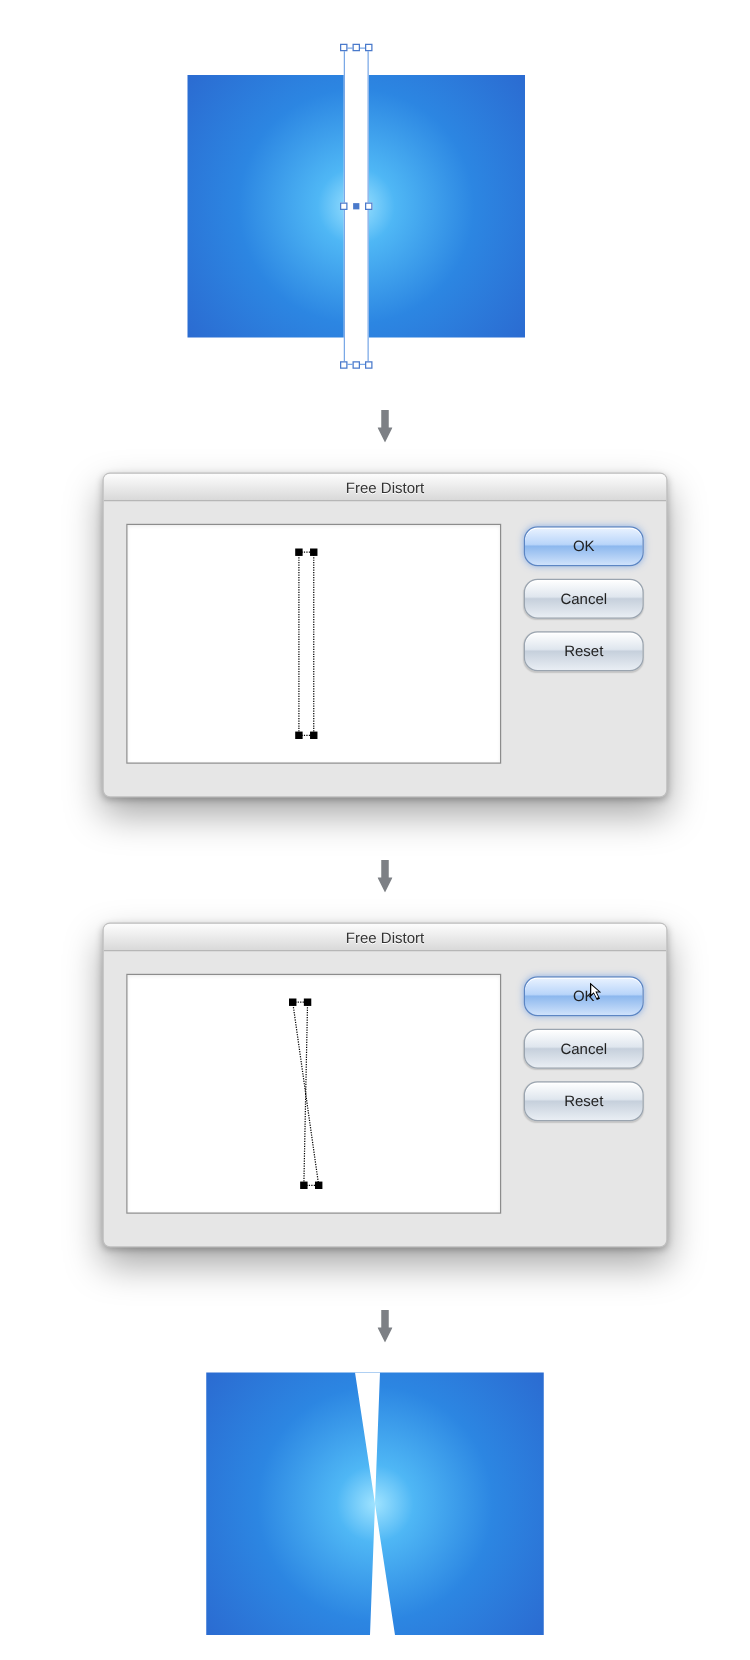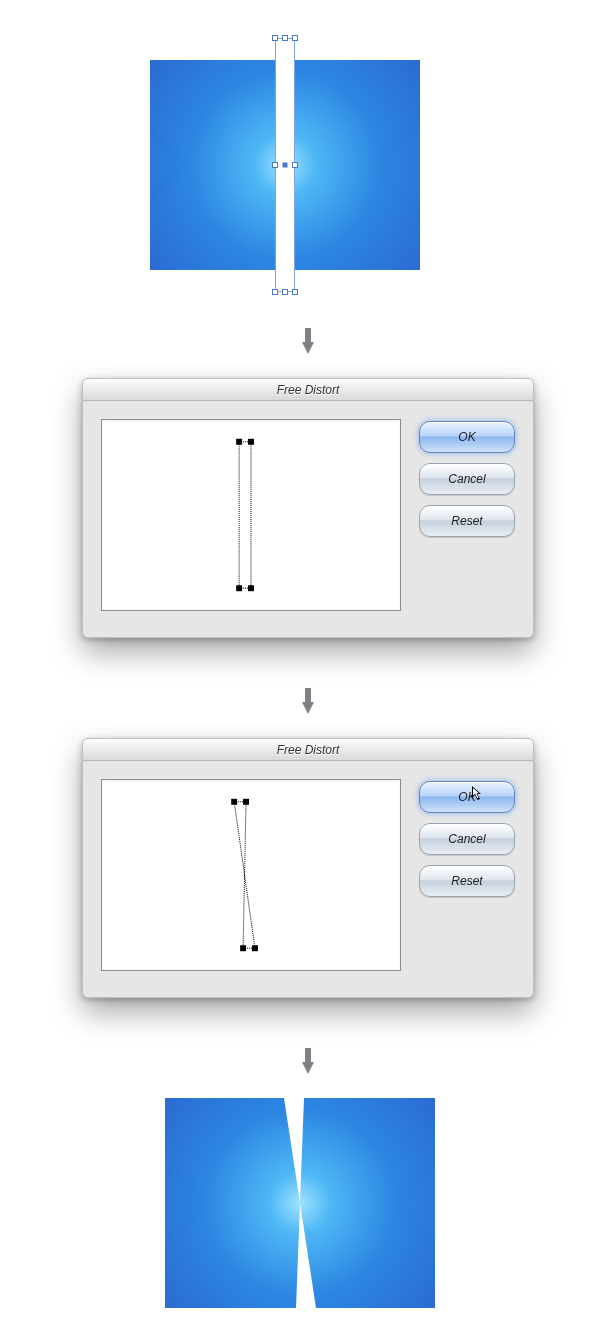--- a/index.html
+++ b/index.html
@@ -77,21 +77,20 @@
   
   .dialog {
     position:absolute;
     width: 452px;
     left: 82px;
     border-radius: 6px;
     background: #e6e6e6;
     box-shadow: 0 14px 30px rgba(0,0,0,.35), 0 2px 6px rgba(0,0,0,.25);
     border: 1px solid #bfbfbf;
     overflow:hidden;
-    font-style:italic;
   }
   .dlg-titlebar {
     height: 22px;
     background: linear-gradient(#fdfdfd, #d9d9d9);
     border-bottom: 1px solid #b6b6b6;
     display:flex; align-items:center; justify-content:center;
     font-size: 12px; color:#333;
     text-shadow: 0 1px 0 #fff;
   }
   .dlg-body {

